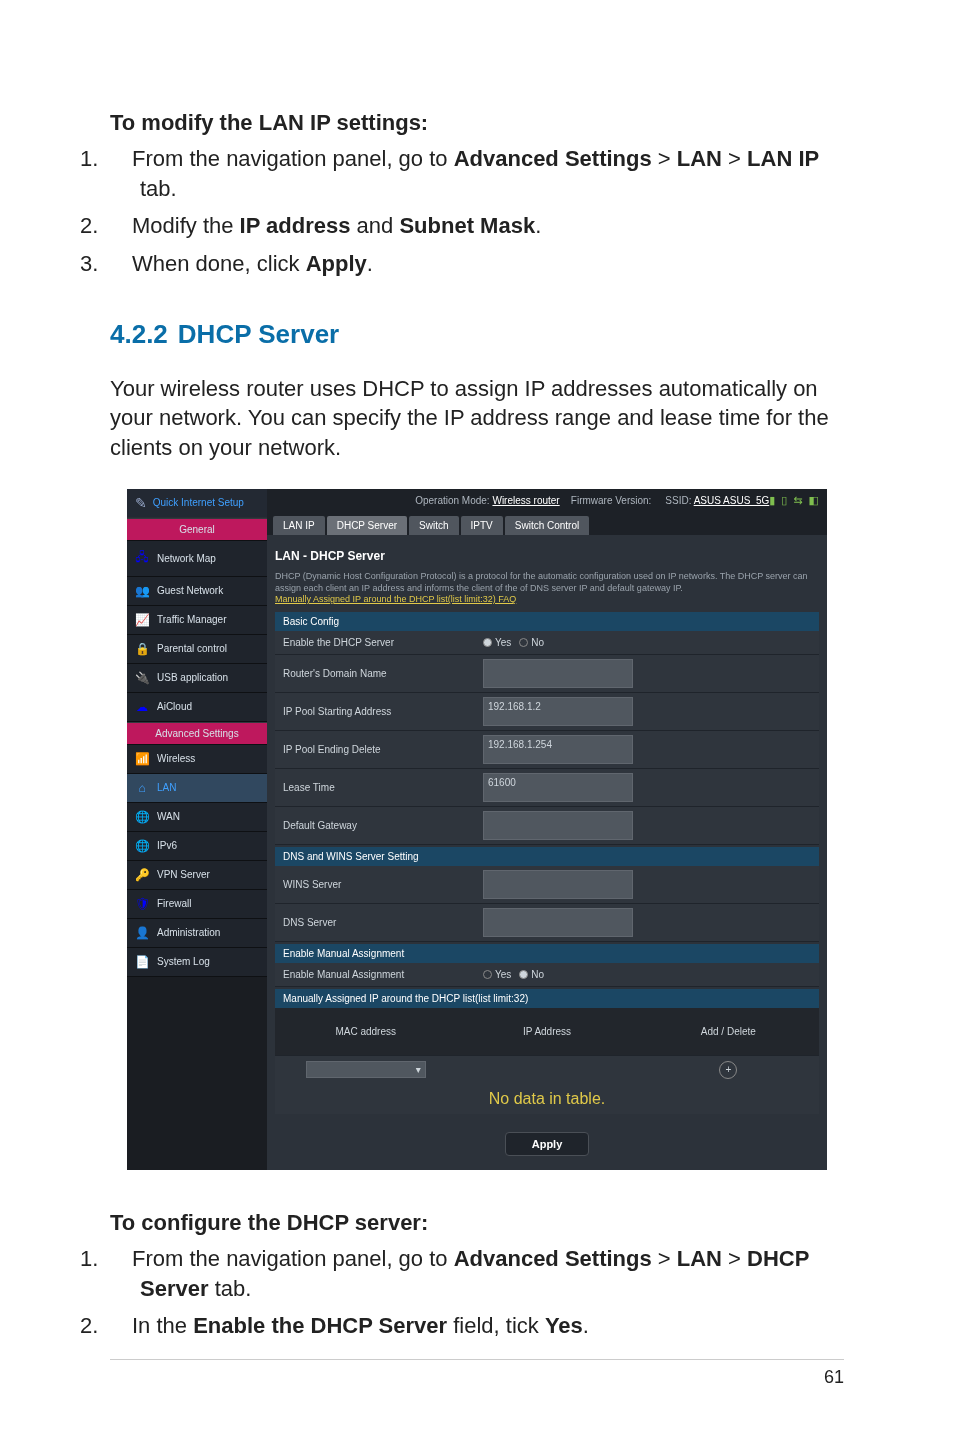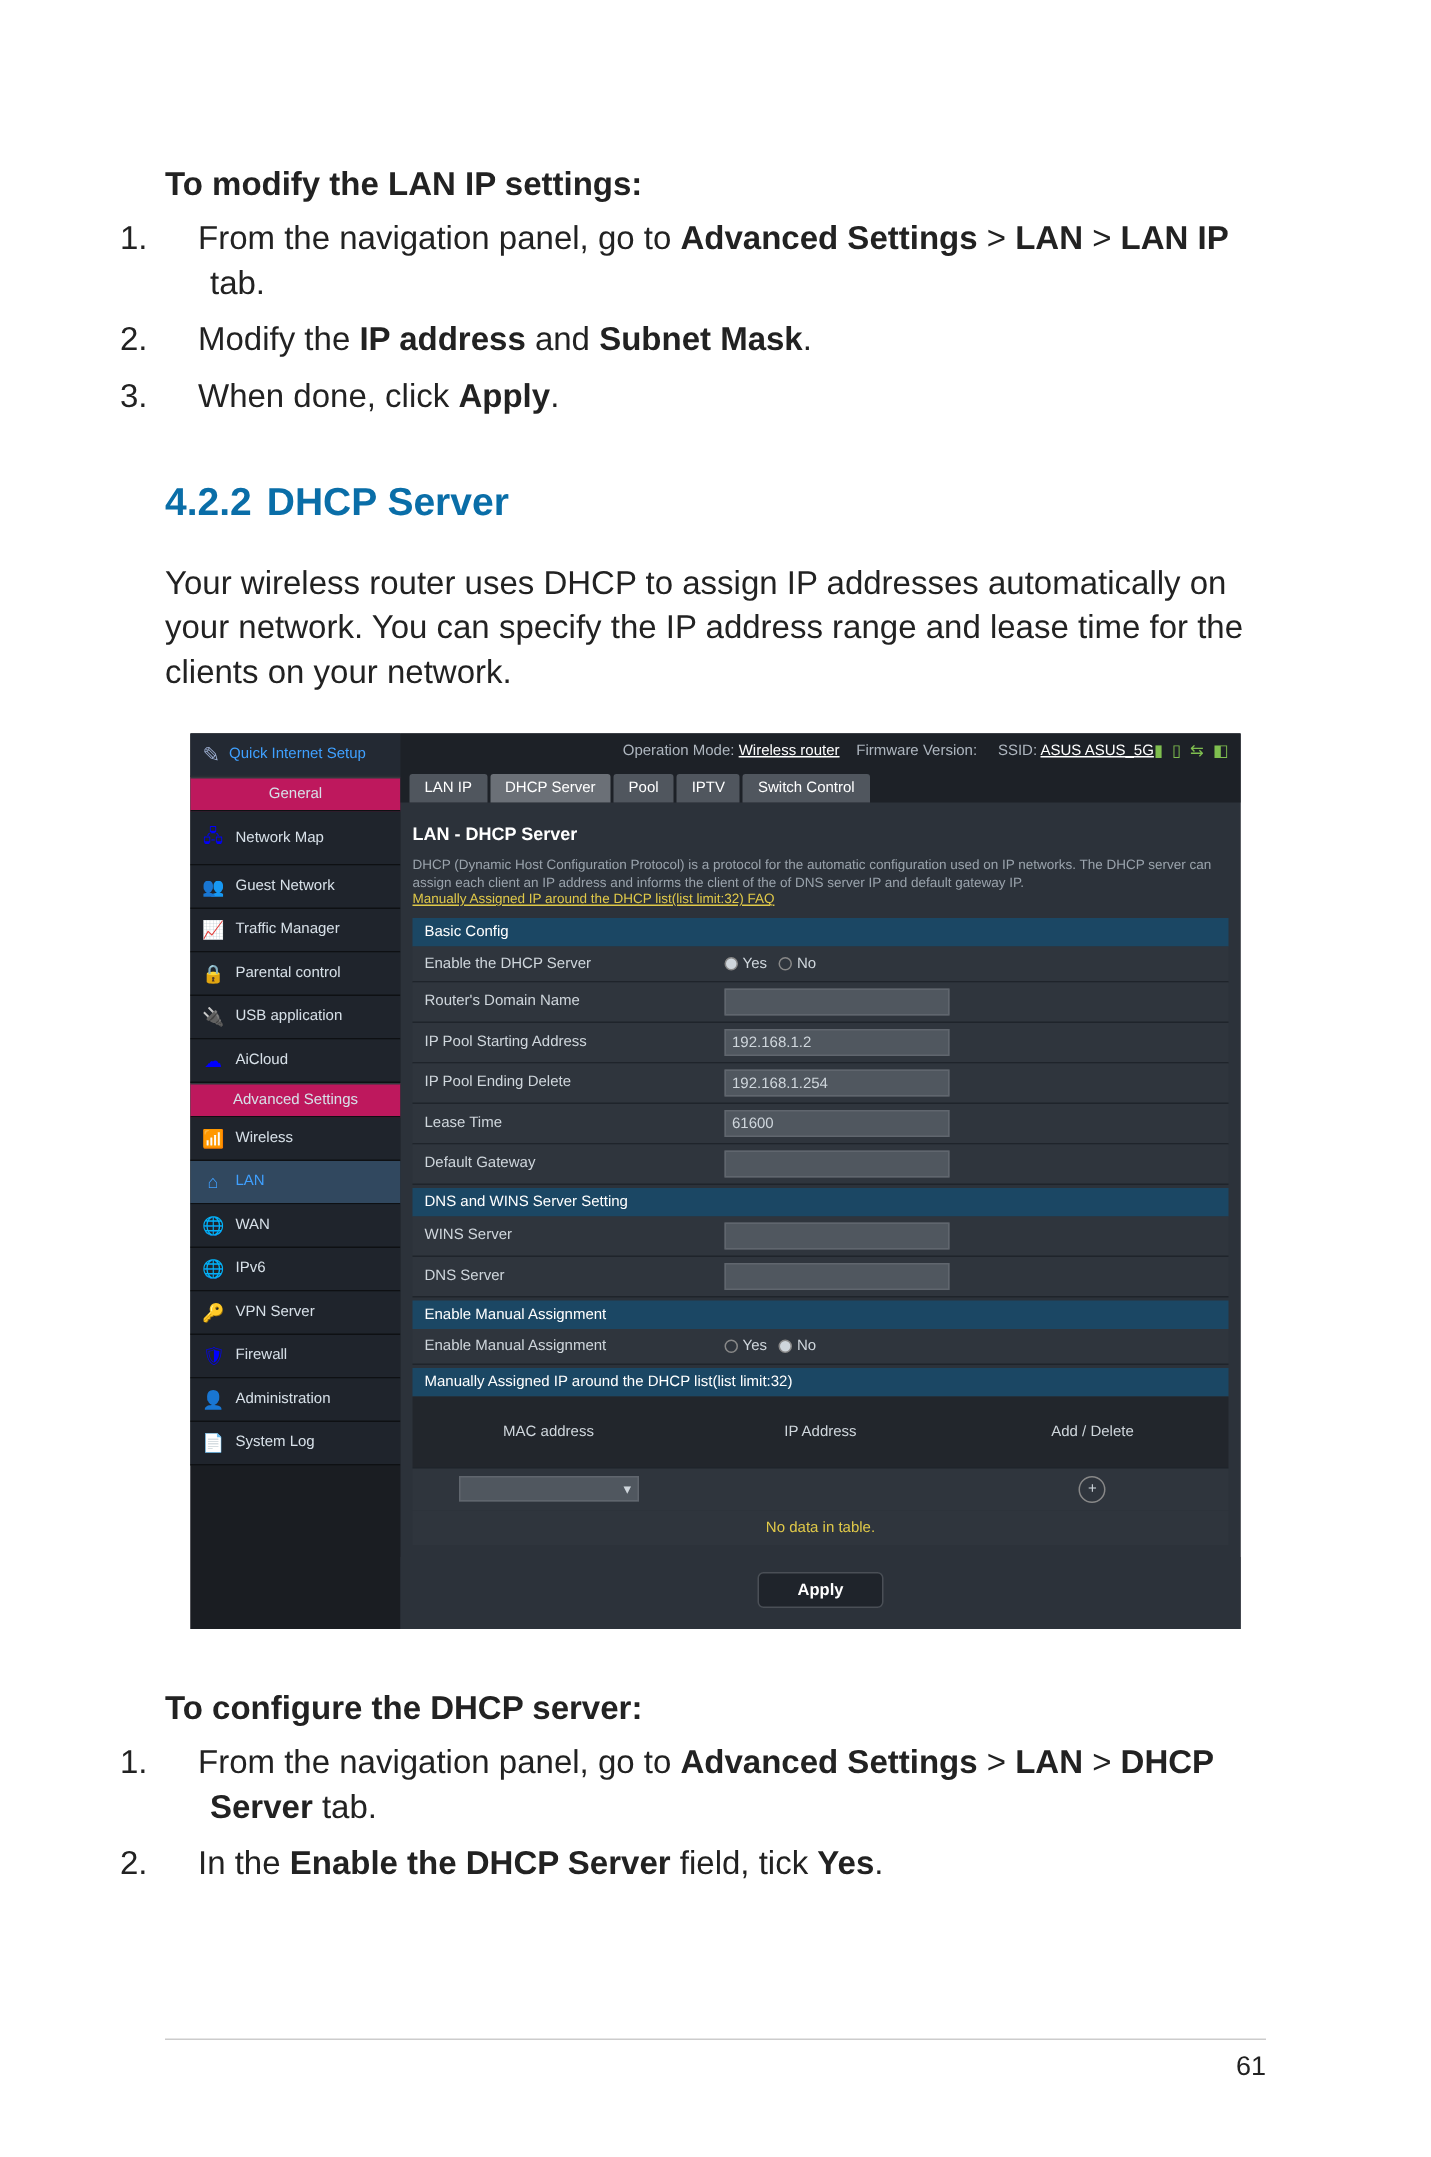--- a/index.html
+++ b/index.html
@@ -72,33 +72,33 @@
   .desc { color: #9aa3ac; font-size: 9px; line-height: 1.3; margin-bottom: 6px; }
   .desc .lnk { color: #e0c949; text-decoration: underline; }
   .section-head {
     background: #1b4764; color: #fff; padding: 4px 8px; font-size: 10px;
     margin-top: 2px;
   }
   .row { display: flex; align-items: center; border-bottom: 1px solid #1f242b; background: #2f353d; }
   .row .label { width: 200px; padding: 6px 8px; color: #cfd6dc; font-size: 10px; }
   .row .val { flex: 1; padding: 4px 8px; display: flex; align-items: center; gap: 8px; font-size: 10px; color: #cfd6dc; }
   .row .val .inp {
-    background: #50575f; border: 1px solid #60666e; height: 18px; width: 150px;
+    background: #50575f; border: 1px solid #60666e; height: 29px; width: 150px;
     color: #cfd6dc; font-size: 10px; padding: 0 4px; line-height: 17px;
   }
   .radio { display:inline-flex; align-items:center; gap:3px; }
   .radio .dot { width:9px; height:9px; border-radius:50%; border:1px solid #888; display:inline-block; }
   .radio .dot.on { background:#cfd6dc; }
   .tbl-head { display:flex; background:#22262c; }
   .tbl-head div { flex:1; text-align:center; padding:18px 4px; font-size:10px; color:#cfd6dc; }
   .tbl-row { display:flex; background:#2f353d; border-top:1px solid #1f242b; }
   .tbl-row div { flex:1; text-align:center; padding:5px 4px; font-size:10px; color:#cfd6dc; display:flex; justify-content:center; align-items:center; }
   .tbl-row .sel { background:#50575f; border:1px solid #60666e; height:17px; width:120px; display:flex; align-items:center; justify-content:flex-end; padding:0 4px; }
   .tbl-row .plus { width:18px;height:18px;border:1px solid #888;border-radius:50%;display:inline-flex;align-items:center;justify-content:center;color:#cfd6dc; }
-  .nodata { text-align:center; color:#e0c949; padding:6px; font-size:10px; background:#2f353d; }
+  .nodata { text-align:center; color:#e0c949; padding:6px; font-size:16px; background:#2f353d; }
   .apply-wrap { text-align:center; padding:10px 0 14px 0; background:#2c323a; }
   .apply-btn {
     display:inline-block; background:#1f242b; color:#fff; padding:5px 26px;
     border-radius:4px; border:1px solid #4a4f56; font-size:11px; font-weight:700;
   }
 
   .page-num { position:absolute; bottom:50px; right:110px; font-size:18px; color:#222; }
   .hr { position:absolute; bottom:78px; left:110px; right:110px; height:1px; background:#ccc; }
 </style>
 </head>
@@ -200,21 +200,21 @@
       <div class="icons">
         <span>▮</span>
         <span>▯</span>
         <span>⇆</span>
         <span>◧</span>
       </div>
     </div>
     <div class="tabs" id="tabs">
         <div class="tab">LAN IP</div>
         <div class="tab active">DHCP Server</div>
-        <div class="tab">Pool</div>
+        <div class="tab">Switch</div>
         <div class="tab">IPTV</div>
         <div class="tab">Switch Control</div>
       </div>
     <div class="panel">
       <div class="panel-title">LAN - DHCP Server</div>
       <div class="desc">
         <span>DHCP (Dynamic Host Configuration Protocol) is a protocol for the automatic configuration used on IP networks. The DHCP server can assign each client an IP address and informs the client of the of DNS server IP and default gateway IP.</span><br>
         <span class="lnk">Manually Assigned IP around the DHCP list(list limit:32) FAQ</span>
       </div>
 

